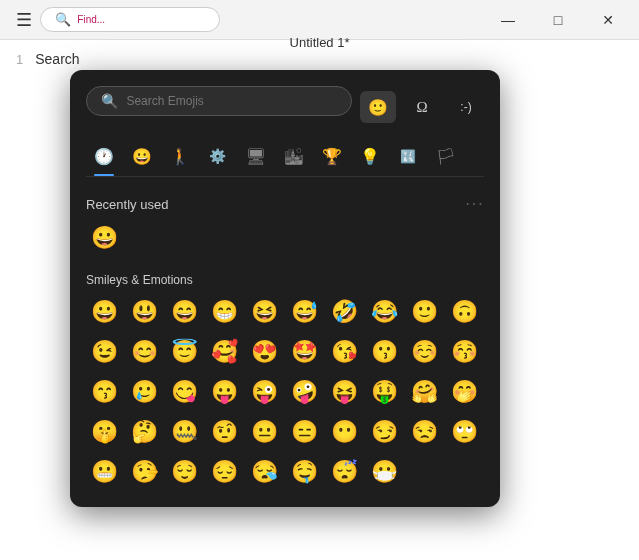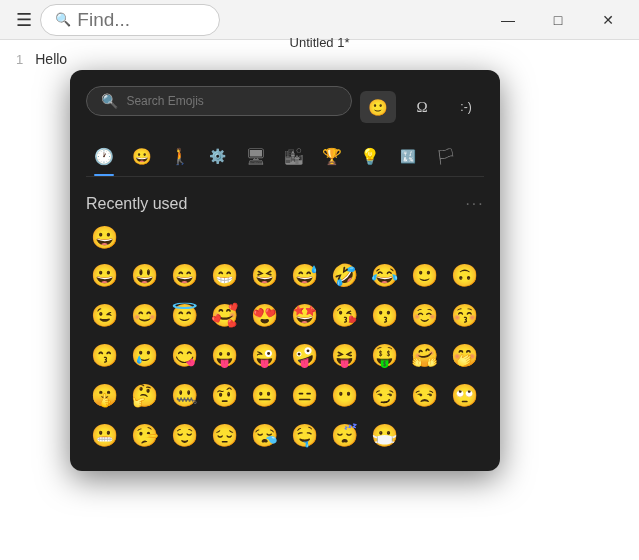--- a/index.html
+++ b/index.html
@@ -202,32 +202,32 @@
     .picker-content::-webkit-scrollbar-track { background: transparent; }
     .picker-content::-webkit-scrollbar-thumb { background: #444; border-radius: 4px; }
   </style>
 </head>
 <body>
 
 <div class="title-bar">
   <span class="title-bar-menu">☰</span>
   <div class="title-bar-search">
     <span style="color:#999;font-size:13px;">🔍</span>
-    <span style="color:#737373;font-size:19px;">Find...</span>
+    <span style="color:#be185d;font-size:10px;">Find...</span>
   </div>
   <span class="title-bar-title">Untitled 1*</span>
   <div class="title-bar-controls">
     <div class="title-bar-btn">—</div>
     <div class="title-bar-btn">□</div>
     <div class="title-bar-btn close">✕</div>
   </div>
 </div>
 
 <div class="editor-area">
-  <span class="line-num">1</span><span>Hello</span>
+  <span class="line-num">1</span><span>Search</span>
 </div>
 
 <div class="emoji-picker">
 
   <div style="display:flex;align-items:center;gap:8px;margin-bottom:12px;">
     <div class="picker-search" style="flex:1;">
       <span class="picker-search-icon">🔍</span>
       <input type="text" placeholder="Search Emojis" style="">
     </div>
     <div class="picker-type-tab active">🙂</div>
@@ -244,27 +244,30 @@
     <div class="picker-cat" title="Places">🏙</div>
     <div class="picker-cat" title="Awards">🏆</div>
     <div class="picker-cat" title="Objects">💡</div>
     <div class="picker-cat" title="Symbols" style="font-size:13px;">🔣</div>
     <div class="picker-cat" title="Flags">🏳</div>
   </div>
 
   <div class="picker-content">
 
     <div class="section-label">
-      <span style="color:#ccc;font-size:16px;">Recently used</span>
+      <span style="color:#ccc;font-size:13px;">Recently used</span>
       <span class="section-more">···</span>
     </div>
     <div class="emoji-grid">
       <div class="emoji-cell">😀</div>
     </div>
 
+    <div class="section-label" style="margin-top:16px;">
+      <span style="color:#ccc;font-size:12px;">Smileys &amp; Emotions</span>
+    </div>
     <div class="emoji-grid" id="emoji-grid">
         <div class="emoji-cell">😀</div>
         <div class="emoji-cell">😃</div>
         <div class="emoji-cell">😄</div>
         <div class="emoji-cell">😁</div>
         <div class="emoji-cell">😆</div>
         <div class="emoji-cell">😅</div>
         <div class="emoji-cell">🤣</div>
         <div class="emoji-cell">😂</div>
         <div class="emoji-cell">🙂</div>

